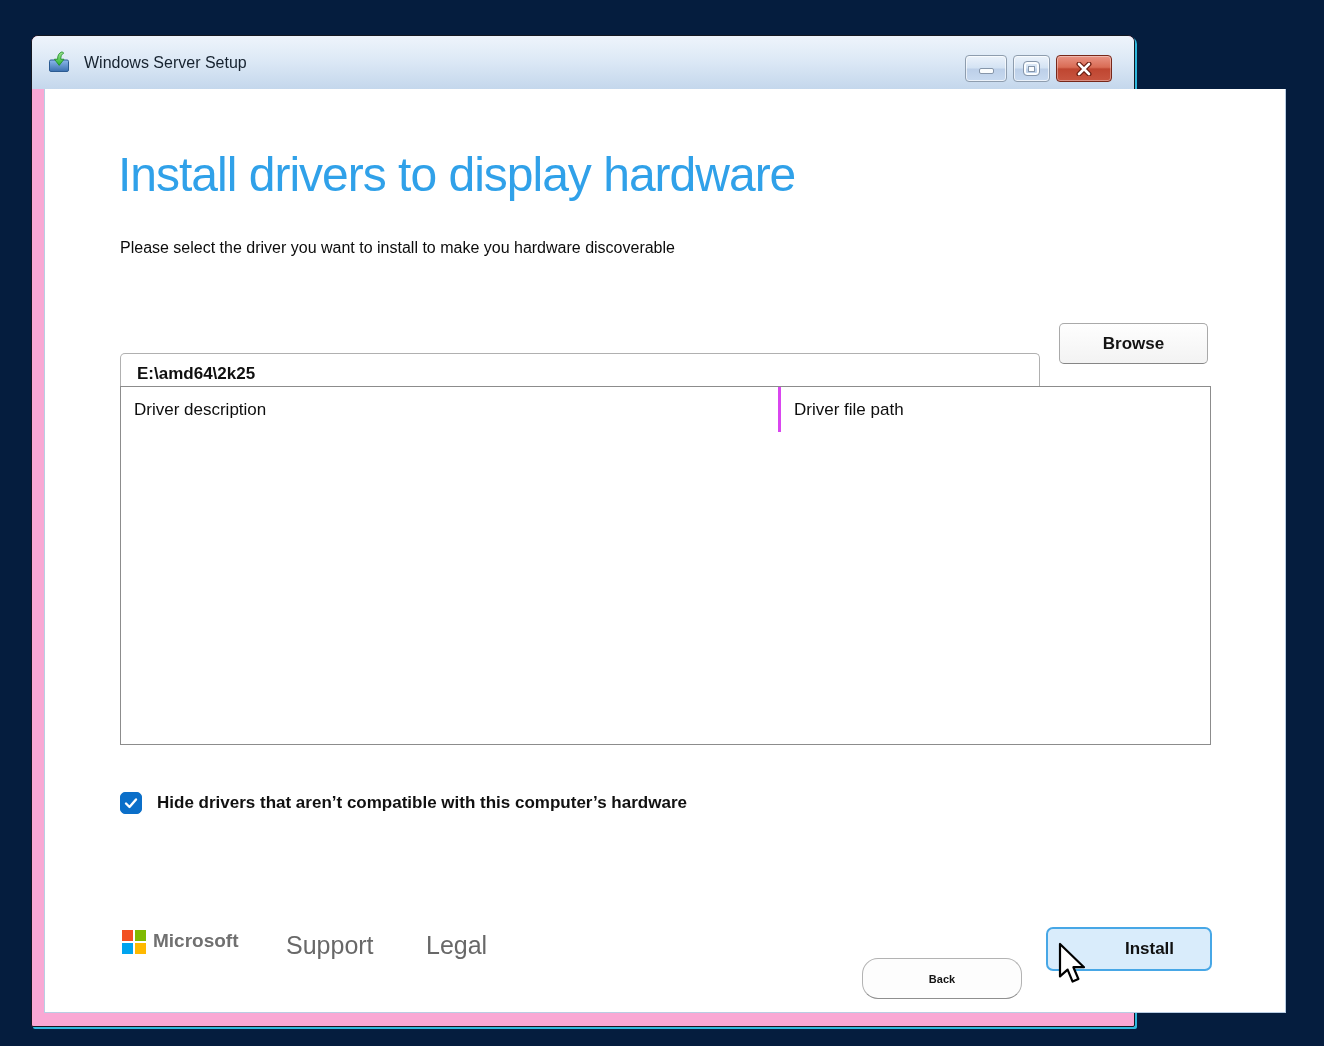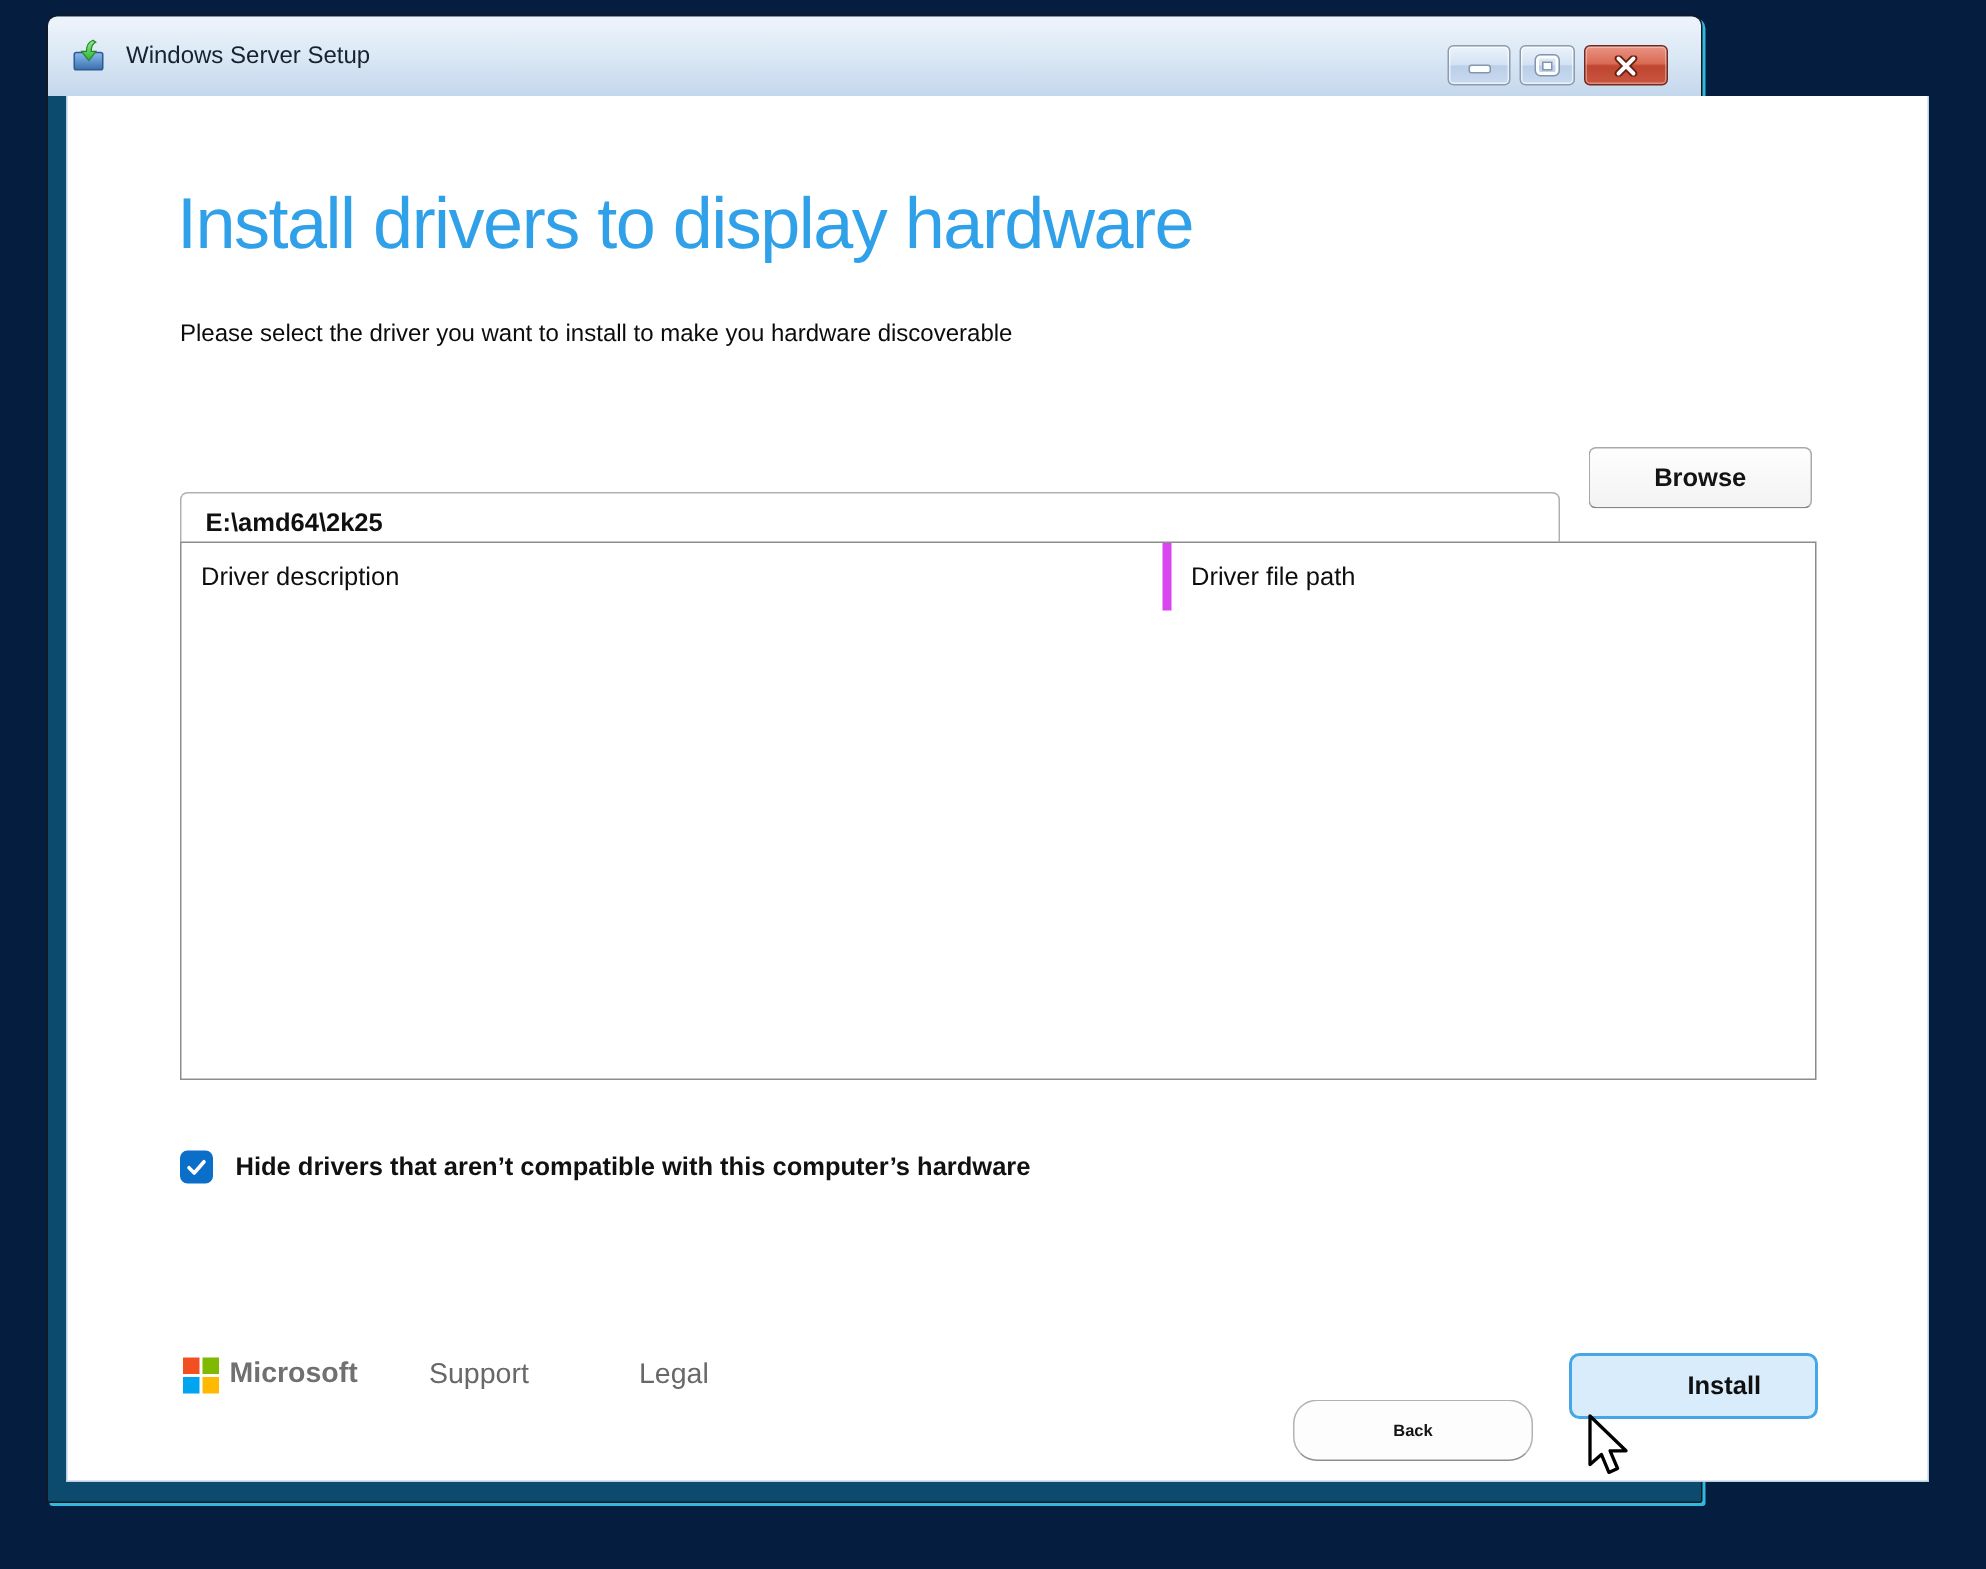--- a/index.html
+++ b/index.html
@@ -5,22 +5,22 @@
   * { margin:0; padding:0; box-sizing:border-box; }
   body { font-family:"Liberation Sans", sans-serif; }
 
   .desktop {
     position:relative; width:1324px; height:1046px;
     background:#051d3e; overflow:hidden;
   }
 
   
   .window {
-    position:absolute; left:31px; top:10px; width:1104px; height:992px;
-    background:#0c4a6e;
+    position:absolute; left:31px; top:35px; width:1104px; height:992px;
+    background:#f9a8d4;
     border:1px solid #141821;
     border-radius:7px 7px 2px 2px;
     box-shadow:2px 2px 0 0 #2fb9de;
   }
   .titlebar {
     position:absolute; left:0; top:0; right:0; height:53px;
     border-radius:6px 6px 0 0;
     background:linear-gradient(180deg,#eef4fb 0%,#dde9f6 45%,#c4d7ec 100%);
   }
   .win-icon { position:absolute; left:16px; top:15px; width:22px; height:22px; }
@@ -78,21 +78,21 @@
     border:1px solid #a9a9a9; border-bottom-color:#868686; border-radius:5px;
     font-family:"Liberation Sans", sans-serif; font-size:17px; font-weight:600; color:#141414;
   }
 
   .driver-table {
     position:absolute; left:75px; top:297px; width:1091px; height:359px;
     border:1px solid #8c8c8c; background:#fff; overflow:hidden;
   }
   .table-header { display:flex; height:45px; align-items:center; }
   .th { font-size:17px; color:#0e0e0e; display:flex; align-items:center; height:100%; }
-  .th-desc { width:660px; padding-left:13px; border-right:6px solid #d946ef; }
+  .th-desc { width:660px; padding-left:13px; border-right:3px solid #d946ef; }
   .th-path { padding-left:13px; flex:1; }
   .table-row.selected {
     display:flex; height:33px; align-items:center;
     background:#0d7ad4; color:#ffffff;
   }
   .td { font-size:17px; font-weight:600; }
   .td-desc { width:660px; padding-left:13px; }
   .td-path { padding-left:13px; flex:1; }
 
   .checkbox {
@@ -113,21 +113,21 @@
   .ms-logo span { display:block; }
   .sq-red    { background:#f25022; }
   .sq-green  { background:#7fba00; }
   .sq-blue   { background:#00a4ef; }
   .sq-yellow { background:#ffb900; }
   .brand {
     position:absolute; left:108px; top:841px;
     font-size:19px; font-weight:700; color:#707070;
   }
   .footer-link {
-    position:absolute; top:842px; font-size:19px; color:#686868; cursor:default;
+    position:absolute; top:842px; font-size:25px; color:#686868; cursor:default;
   }
   .link-support { left:241px; }
   .link-legal   { left:381px; }
 
   .back-btn {
     position:absolute; left:817px; top:840px; width:160px; height:41px;
     background:#fdfdfd; border:1px solid #b3b3b3; border-bottom-color:#8f8f8f;
     border-radius:16px; font-family:"Liberation Sans", sans-serif;
     font-size:11px; font-weight:600; color:#141414;margin-top:29px;
   }

